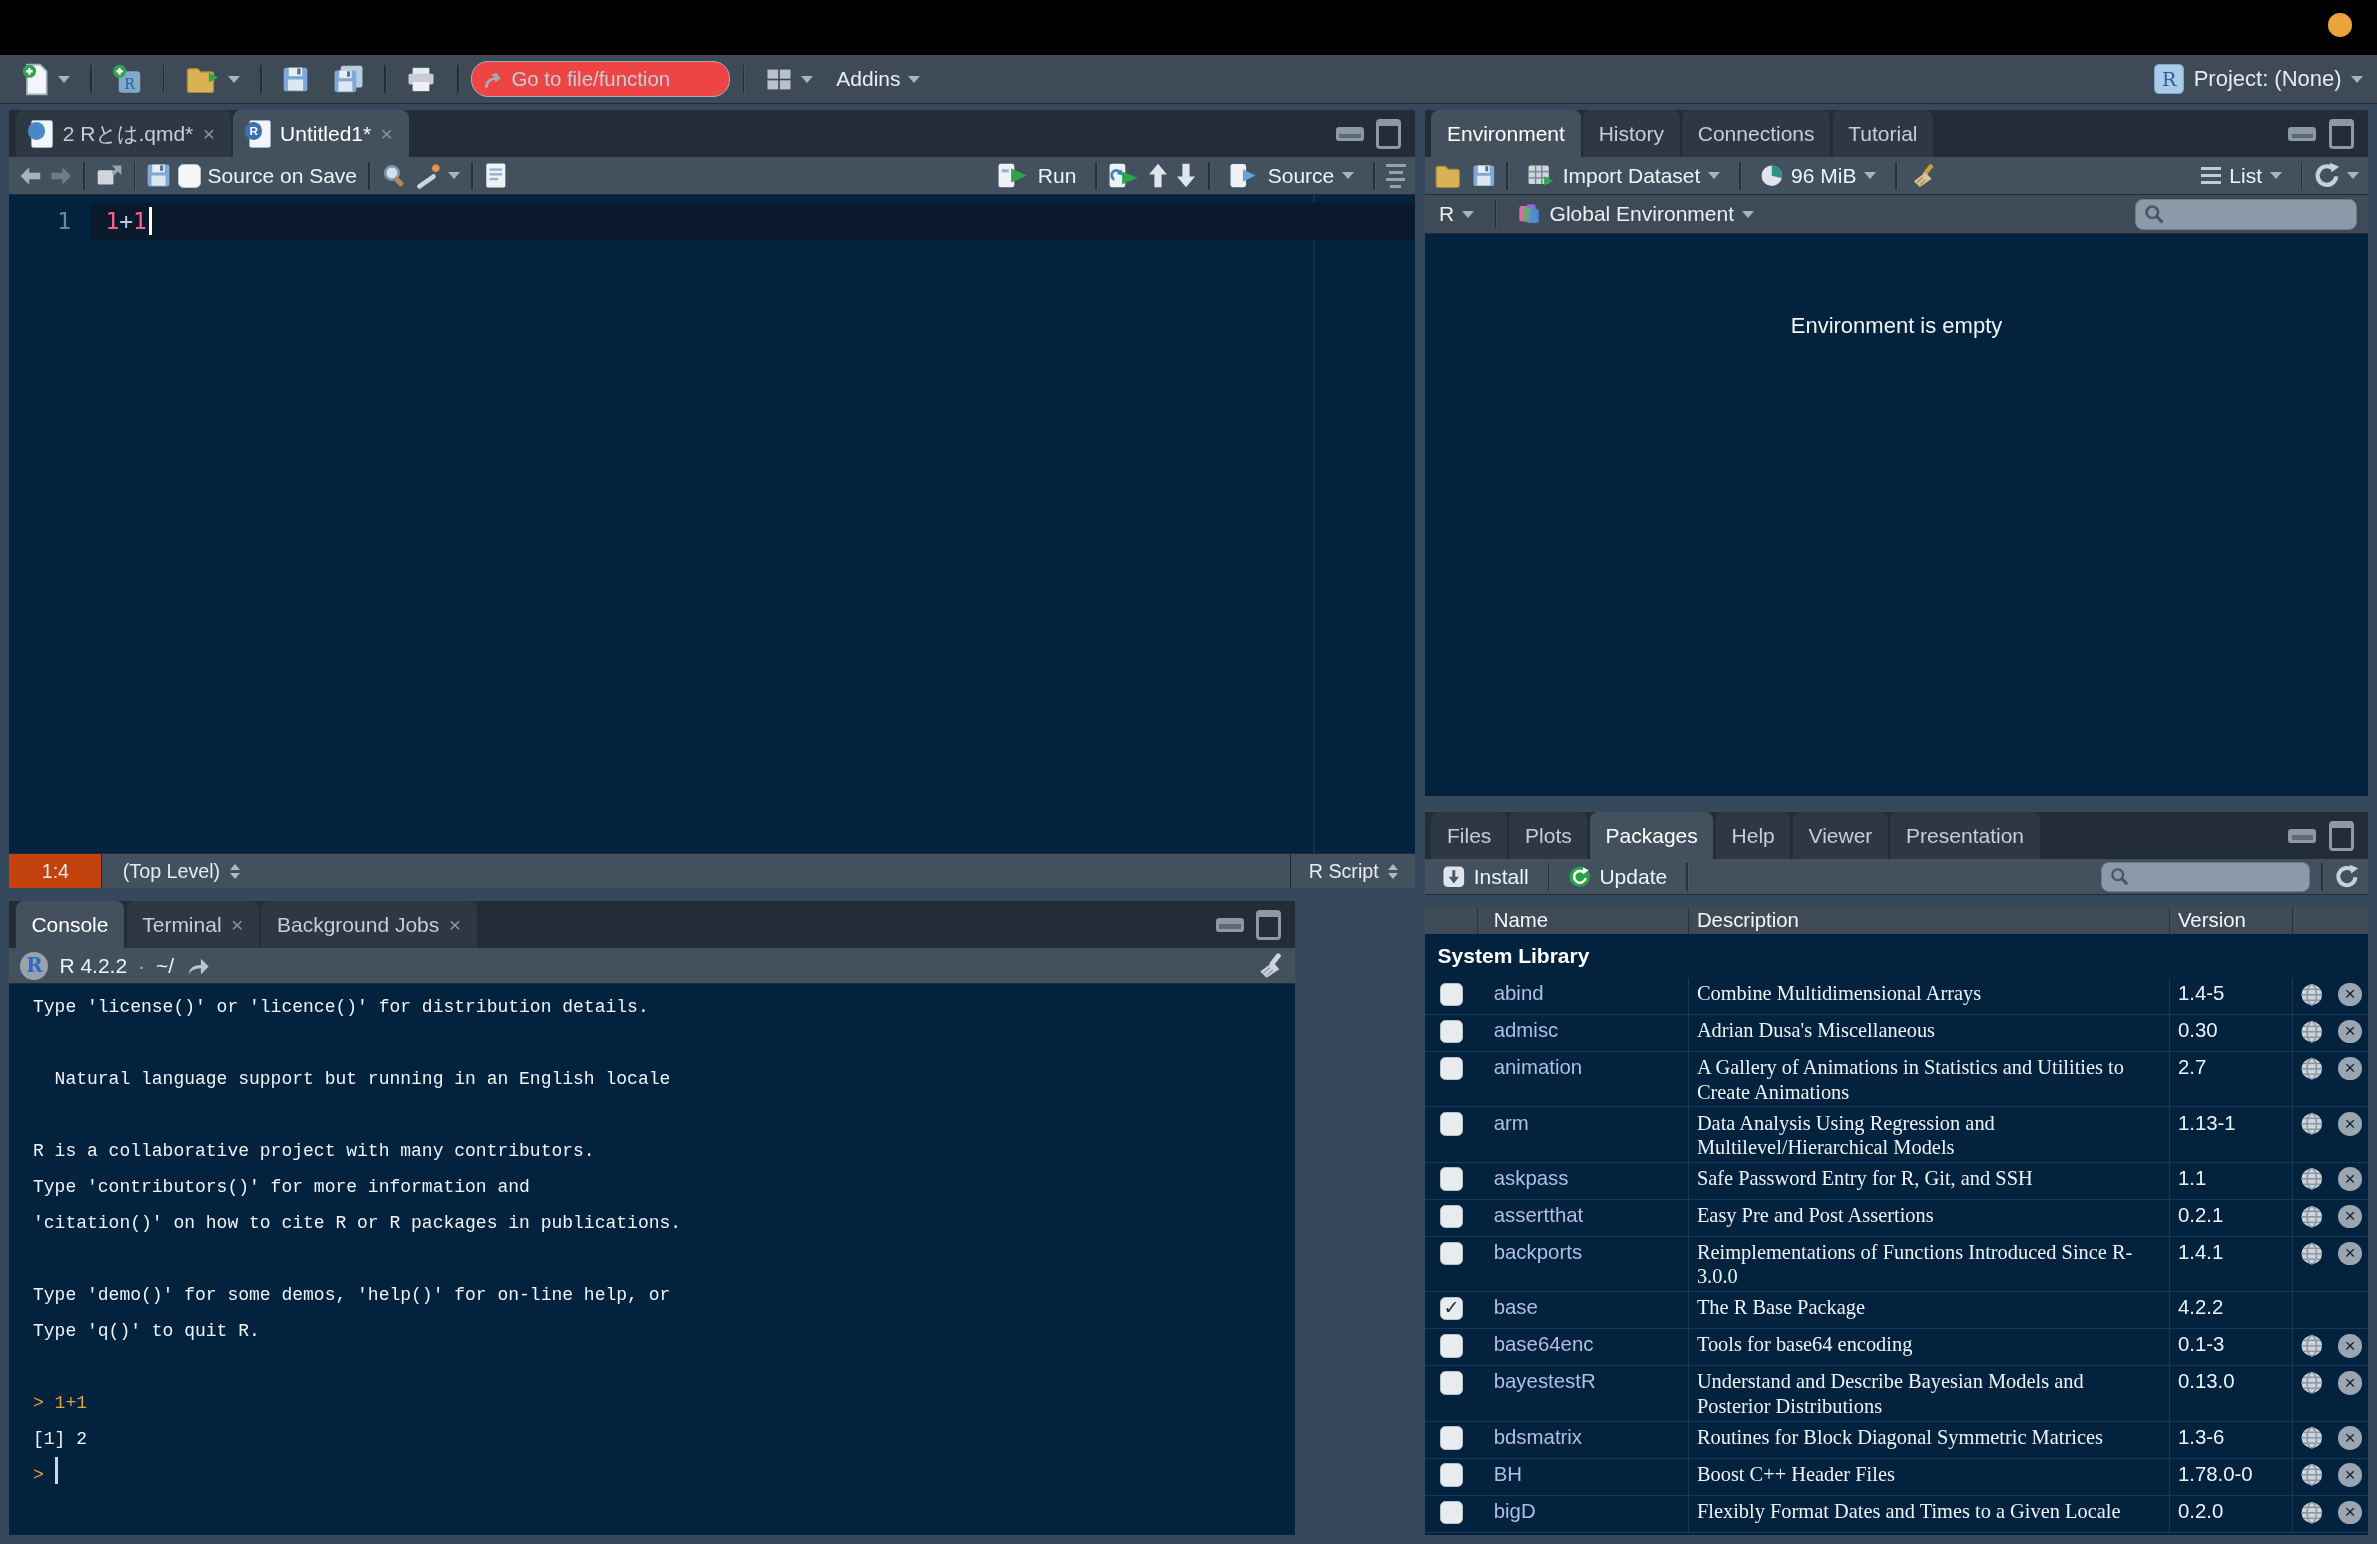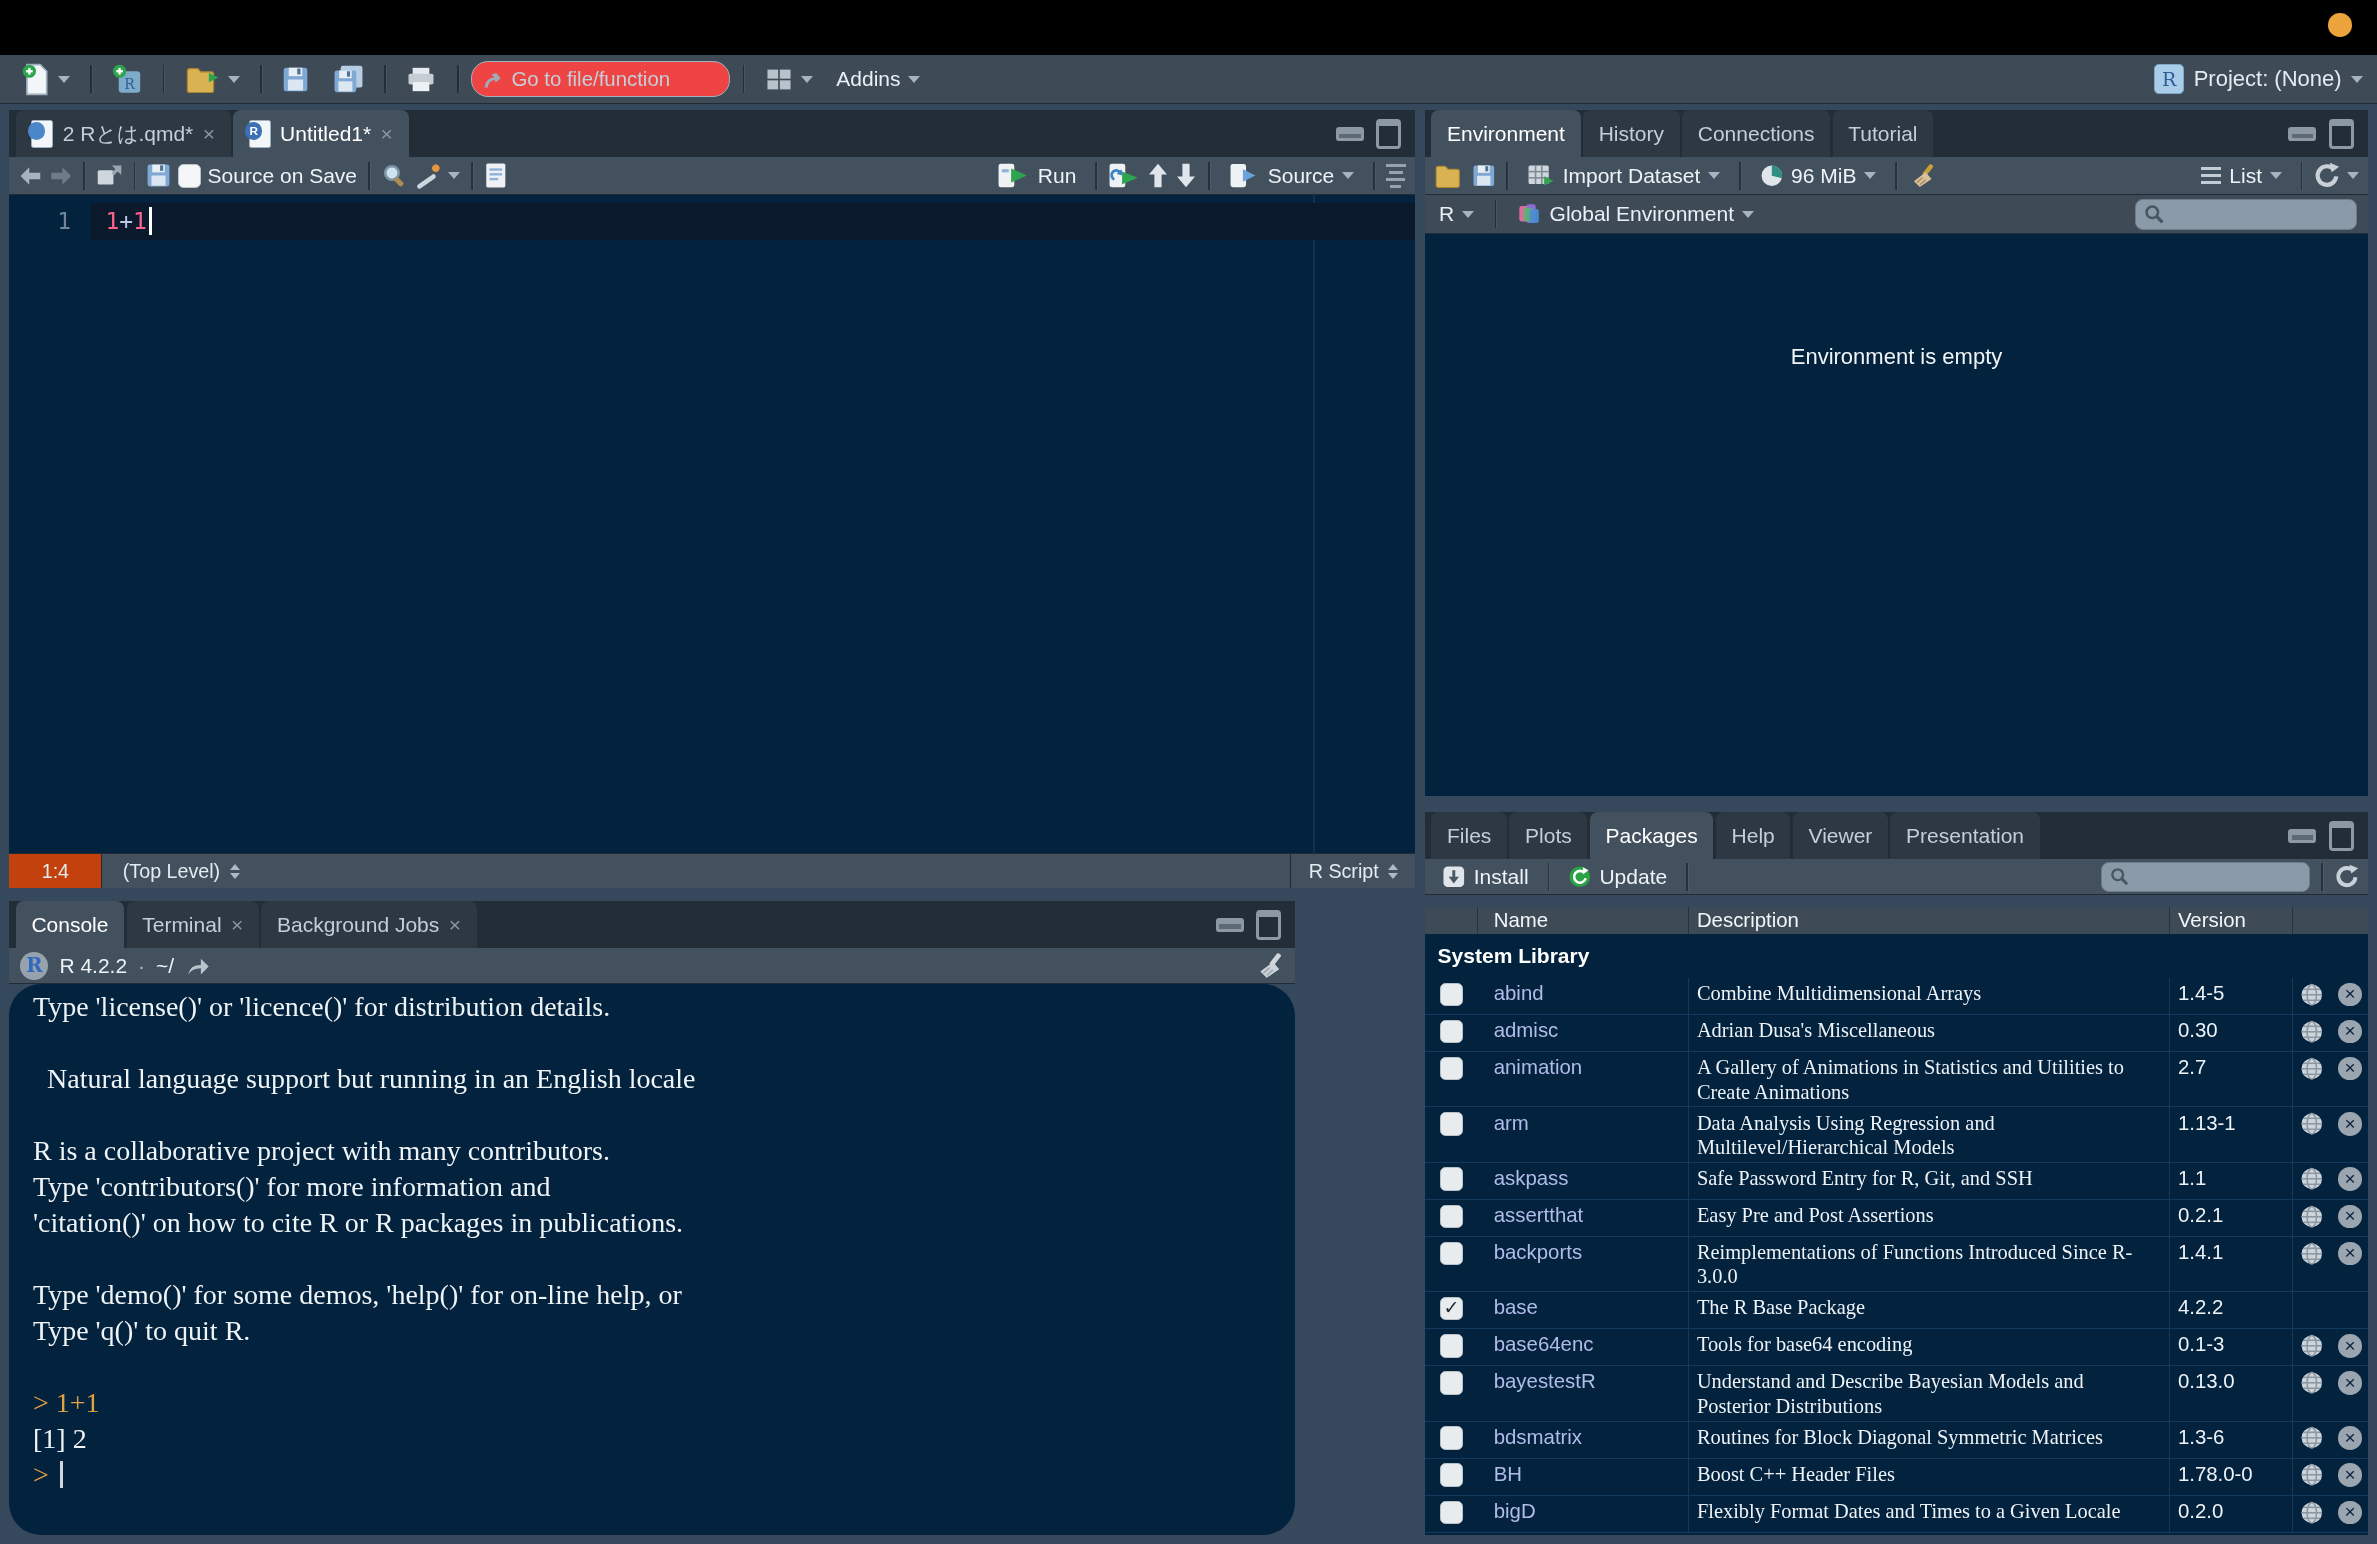--- a/index.html
+++ b/index.html
@@ -59,33 +59,33 @@
   .spin i { display:block; width:0; height:0; border-left:5.5px solid transparent; border-right:5.5px solid transparent; }
   .spin i.up { border-bottom:6.3px solid #aeb9c3; } .spin i.dn { border-top:6.3px solid #aeb9c3; }
 
   
   #console-pane { left:9.4px; top:797px; width:1286px; height:634px; }
   .infobar { height:36px; background:#43515e; border-bottom:0.8px solid #222b33; display:flex; align-items:center; gap:11px; padding:0 11px; flex:none; }
   .rlogo { width:28px; height:28px; border-radius:50%; background:#97a2ac; display:flex; align-items:center; justify-content:center; }
   .rlogo span { color:#2f6ac0; font-size:19.7px; font-weight:bold; font-family:"DejaVu Serif",serif; }
   .infotext { font-size:21px; color:#eef3f7; }
   .infodot { color:#aeb9c3; font-size:21px; }
-  .console-out { flex:1; background:#03223e; padding:4.7px 0 0 23.6px; font-family:Liberation Serif, serif; font-size:28px; overflow:hidden;border-radius:32px; }
+  .console-out { flex:1; background:#03223e; padding:4.7px 0 0 23.6px; font-family:Liberation Mono, monospace; font-size:18px; overflow:hidden; }
   .cline { min-height:36px; line-height:36px; white-space:pre; }
   .cline.out { color:#eff4f7; } .cline.in { color:#e2a143; }
   .c-cursor { display:inline-block; width:3.1px; height:27px; background:#cdd7df; vertical-align:-4.7px; margin-left:11px; }
 
   
   #env-pane { left:1425px; top:6.3px; width:943px; height:686px; }
   .env-toolbar { height:38px; border-bottom:0.8px solid #222b33; }
   .subrow { height:39px; background:#3e4b57; border-bottom:0.8px solid #222b33; display:flex; align-items:center; gap:7.9px; padding:0 11px; flex:none; }
   .searchbox { display:flex; align-items:center; gap:6.3px; height:31px; width:222px; background:#8b9aa8; border:1.6px solid #6d7c8a; border-radius:7.9px; padding:0 7.9px; margin-left:auto; }
   .searchbox input { background:transparent; border:none; outline:none; width:100%; font-size:19px; color:#2c3742; }
   .env-content { flex:1; background:#03223e; text-align:center; }
-  .env-empty { margin-top:110px; color:#f0f4f7; font-size:22px; }
+  .env-empty { margin-top:79px; color:#f0f4f7; font-size:22px; }
 
   
   #pkg-pane { left:1425px; top:708px; width:943px; height:723px;border-radius:17px; }
   .pkg-toolbar { height:36px; border-bottom:0.8px solid #222b33; }
   .pkg-header { height:27px; background:#3e4b57; display:grid; grid-template-columns:53px 211px 481px 123px 75px; align-items:center; font-size:20.4px; color:#f2f6f9; flex:none;margin-top:12px; }
   .pkg-header div { height:100%; display:flex; align-items:center; border-right:1.6px solid #27323d; }
   .ph-name { padding-left:15.7px; } .ph-desc { padding-left:7.9px; } .ph-ver { padding-left:7.9px; }
   .pkg-rows { flex:1; background:#03223e; overflow:hidden; }
   .pgroup { height:44px; display:flex; align-items:center; padding-left:12.6px; color:#ffffff; font-size:21px; font-weight:bold; }
   .prow { display:grid; grid-template-columns:53px 211px 481px 123px 38px 38px; border-bottom:1.6px solid #123a5f; align-items:start; }

